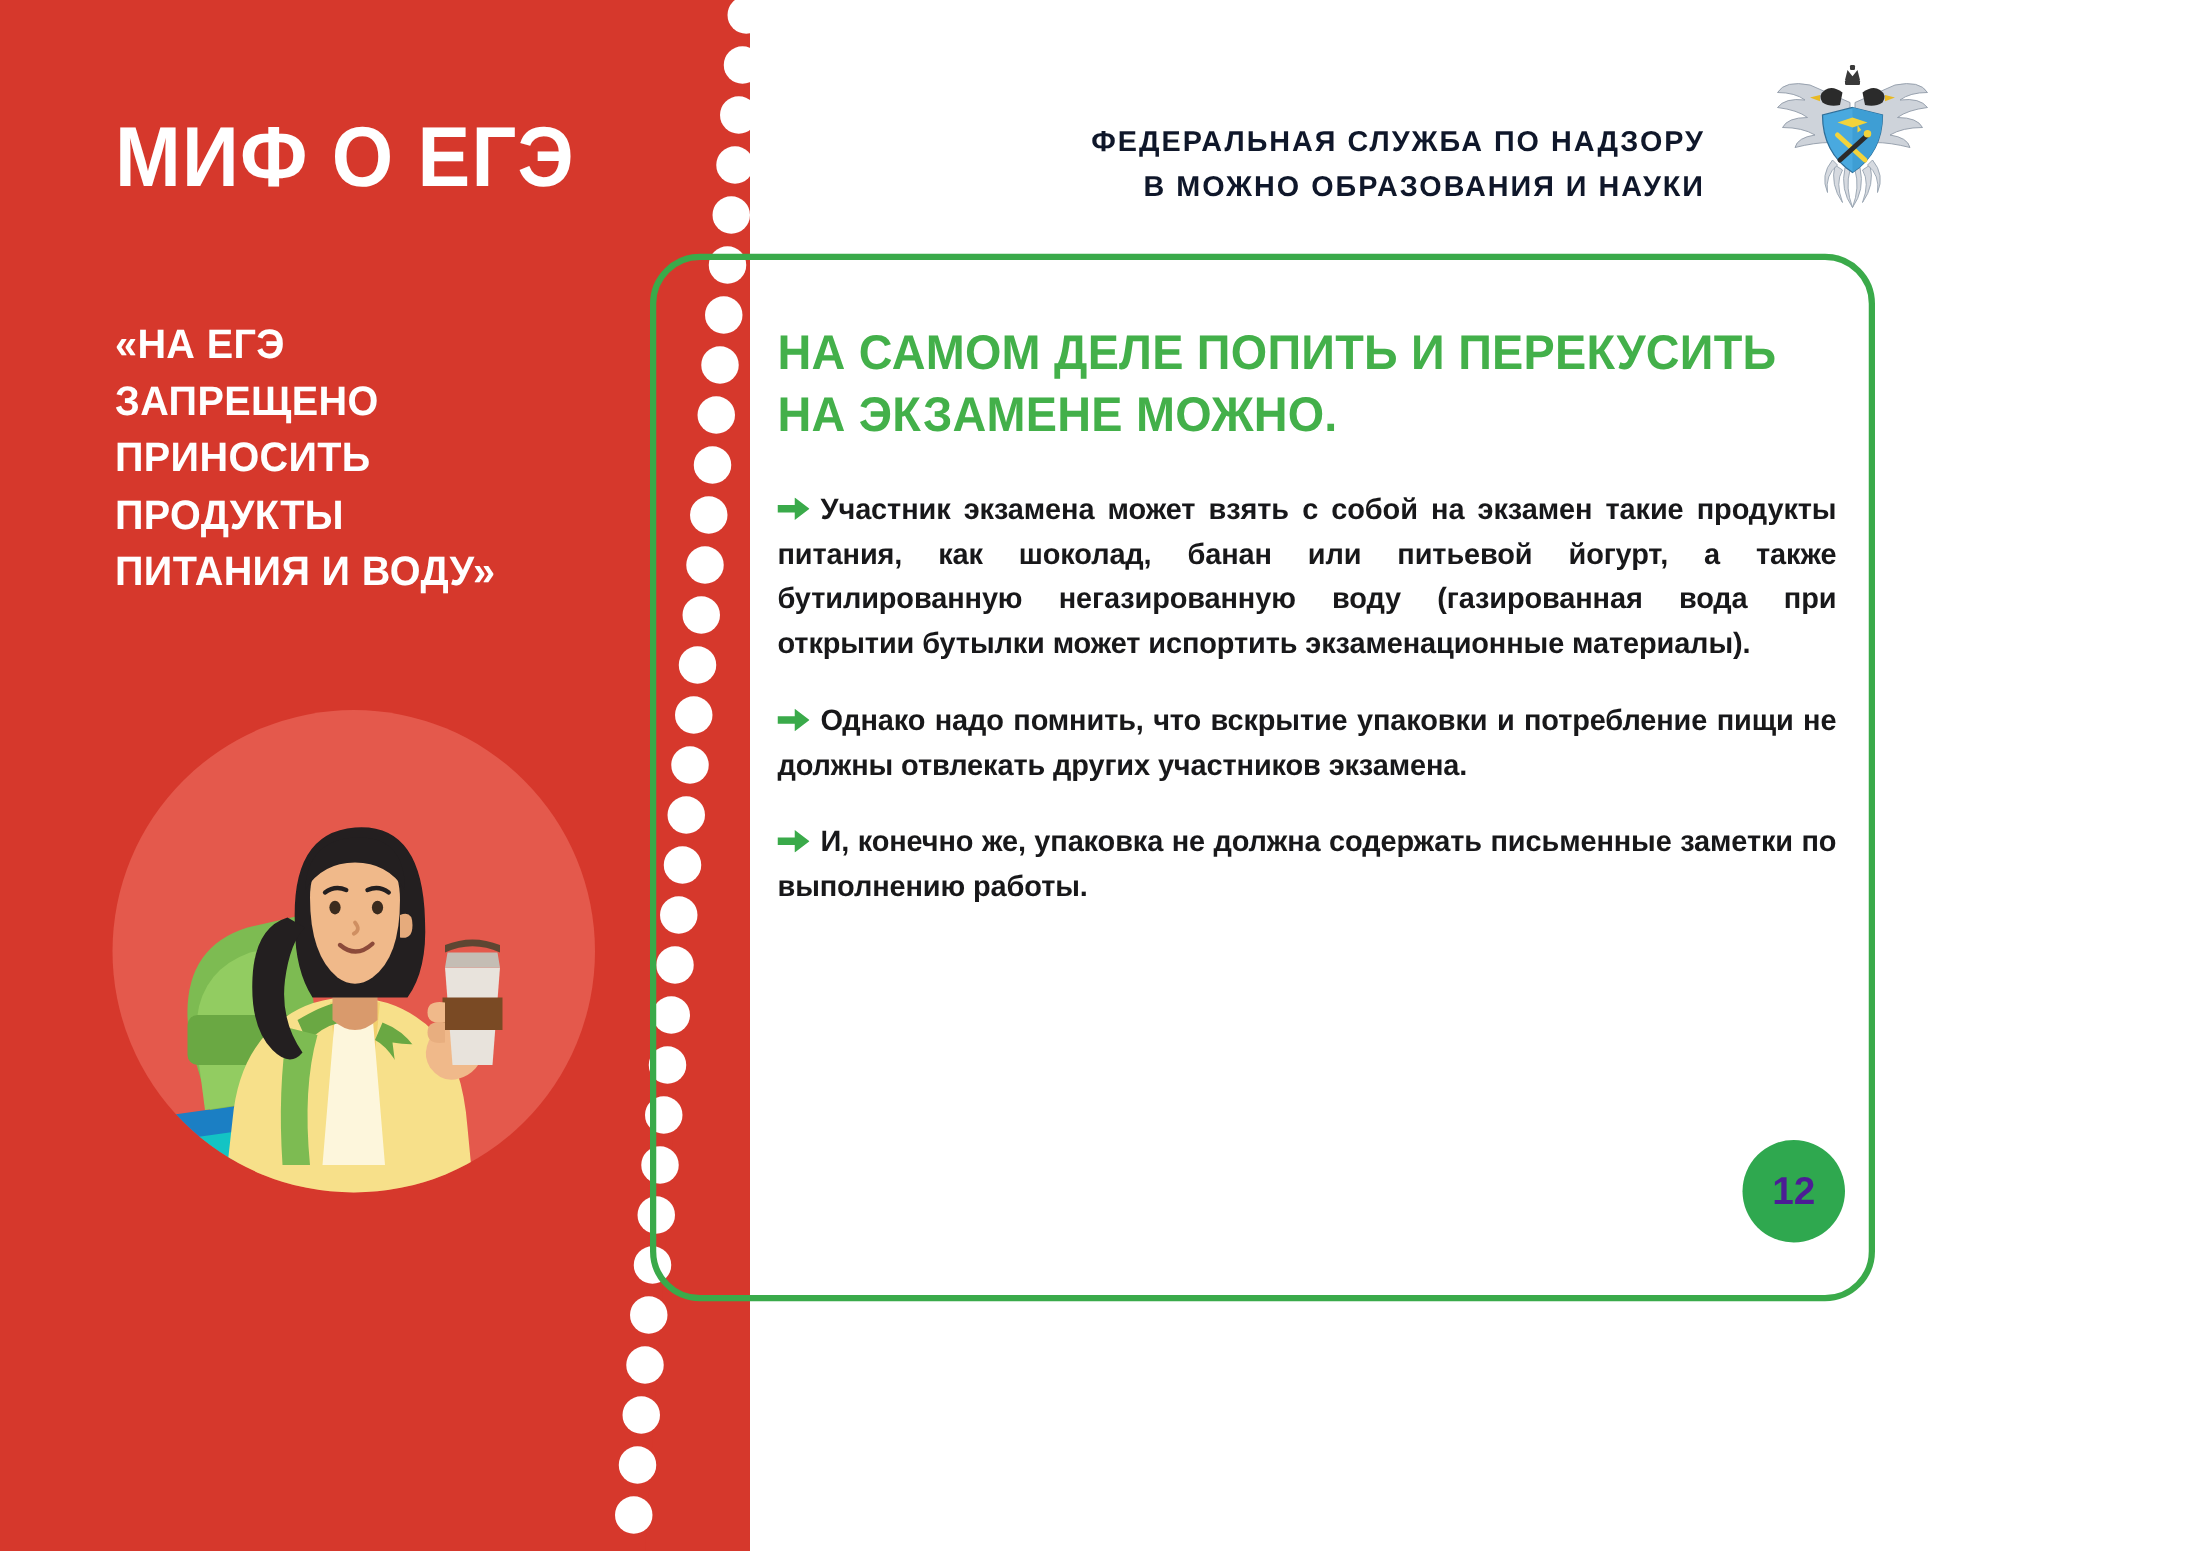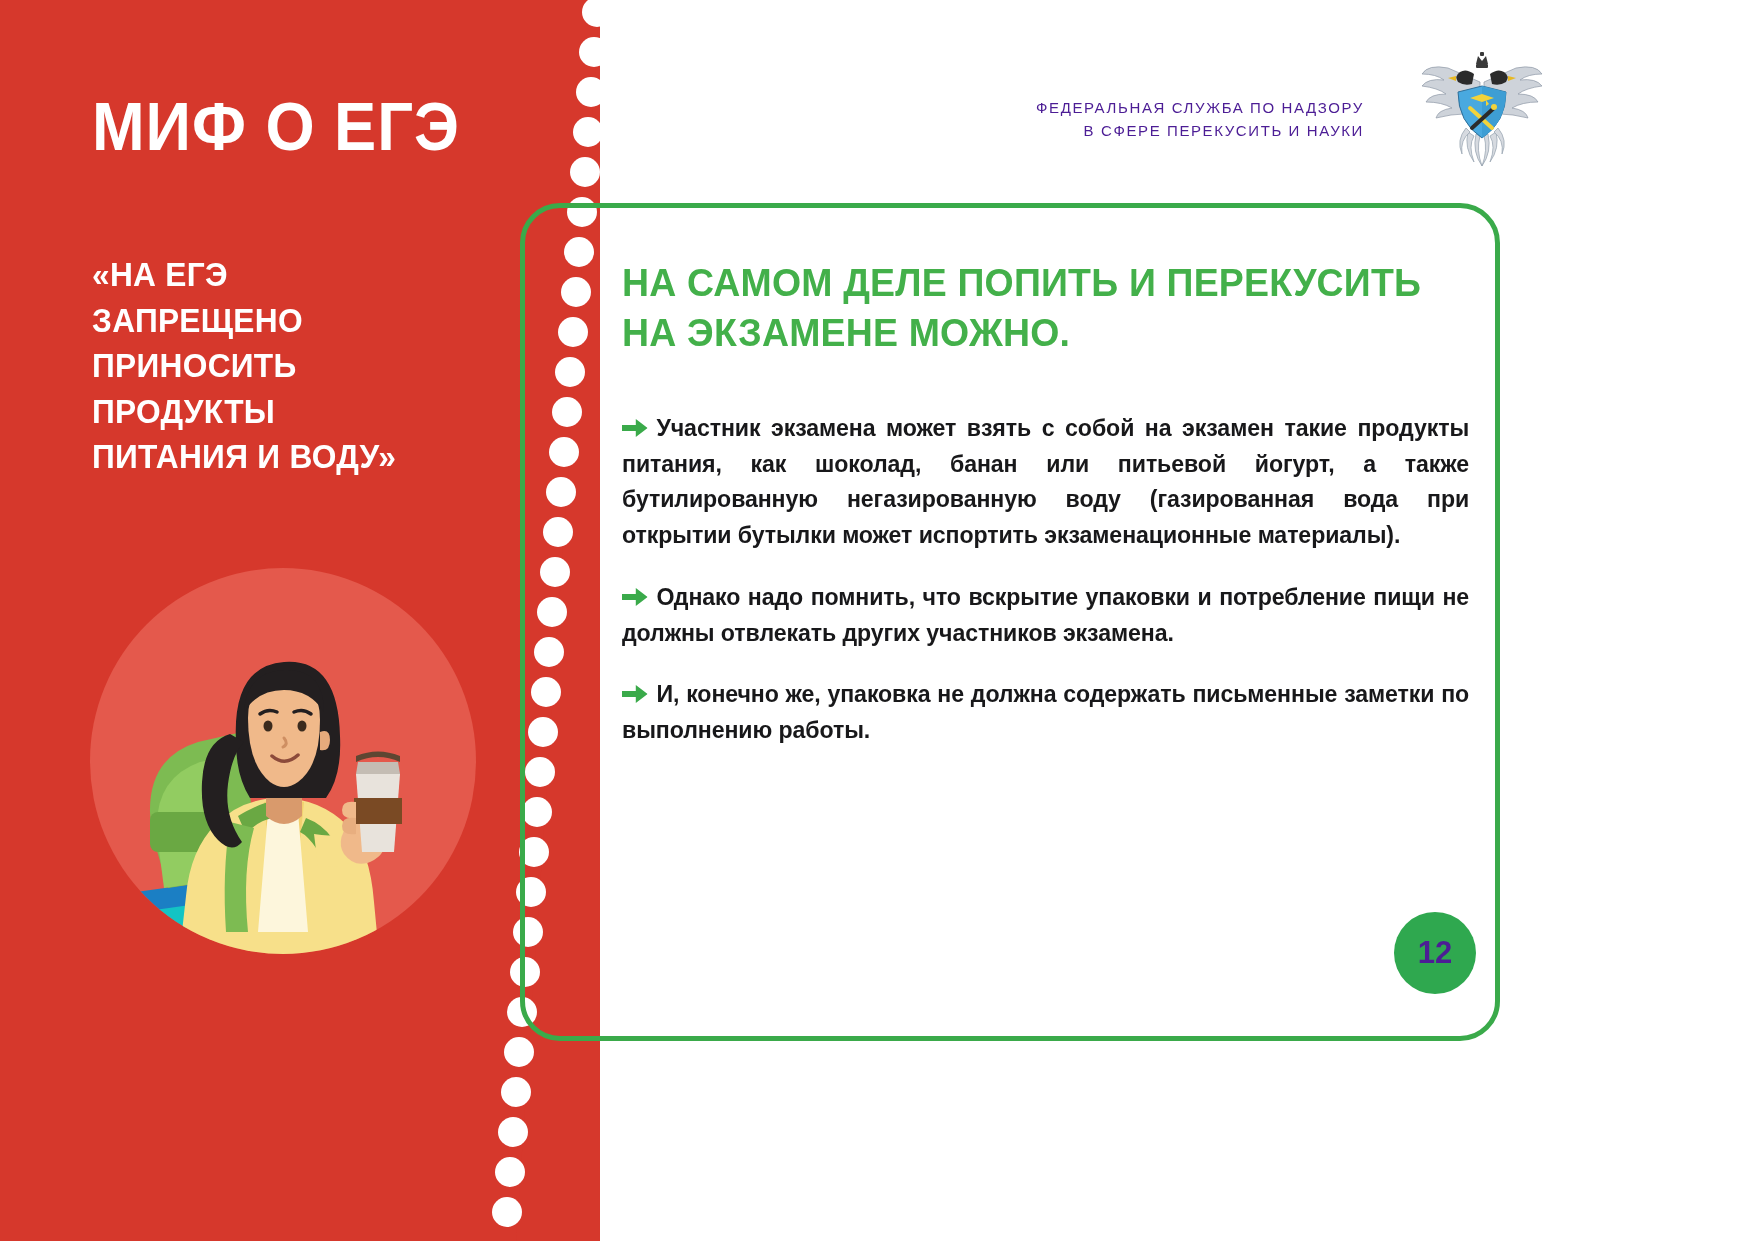--- a/index.html
+++ b/index.html
@@ -93,25 +93,25 @@
     height: 1241px;
     pointer-events: none;
   }
 
   
   #header-text {
     position: absolute;
     right: 390px;
     top: 96px;
     text-align: right;
-    color: #4c1d95;
-    font-size: 15px;
+    color: #0f172a;
+    font-size: 23px;
     letter-spacing: 1.6px;
     line-height: 1.55;
-    font-weight: normal;
+    font-weight: bold;
   }
   #header-text .hline { display: block; white-space: nowrap; }
 
   #emblem {
     position: absolute;
     right: 208px;
     top: 52px;
     width: 128px;
     height: 118px;
   }
@@ -140,21 +140,21 @@
     line-height: 1.28;
     letter-spacing: 0.2px;
     transform: scaleX(0.96);
     transform-origin: left top;
   }
   #card-heading .gline { display: block; white-space: nowrap; }
 
   #body {
     position: absolute;
     left: 622px;
-    top: 411px;
+    top: 390px;
     width: 860px;
   }
   .para {
     position: relative;
     margin: 0 0 26px 0;
     color: #18181a;
     font-size: 23.5px;
     font-weight: bold;
     line-height: 1.52;
     text-align: justify;
@@ -298,21 +298,21 @@
       <circle cx="519" cy="1052" r="15"></circle>
       <circle cx="516" cy="1092" r="15"></circle>
       <circle cx="513" cy="1132" r="15"></circle>
       <circle cx="510" cy="1172" r="15"></circle>
       <circle cx="507" cy="1212" r="15"></circle>
     </g>
   </svg>
 
   <div id="header-text">
     <span class="hline">ФЕДЕРАЛЬНАЯ СЛУЖБА ПО НАДЗОРУ</span>
-    <span class="hline">В СФЕРЕ ПЕРЕКУСИТЬ И НАУКИ</span>
+    <span class="hline">В МОЖНО ОБРАЗОВАНИЯ И НАУКИ</span>
   </div>
 
   <svg id="emblem" viewBox="0 0 128 118">
 
     <g fill="#ced3da" stroke="#8e98a6" stroke-width="0.7">
       <path d="M62 30 L30 16 Q10 12 4 22 Q18 22 26 28 Q10 26 4 34 Q20 36 28 42 Q12 42 8 50 Q24 50 34 56 Q20 58 18 66 Q34 62 46 62 Q56 56 62 46 Z"></path>
       <path d="M66 30 L98 16 Q118 12 124 22 Q110 22 102 28 Q118 26 124 34 Q108 36 100 42 Q116 42 120 50 Q104 50 94 56 Q108 58 110 66 Q94 62 82 62 Q72 56 66 46 Z"></path>
     </g>
 
     <g fill="#d6dae0" stroke="#93a0ae" stroke-width="0.7">

